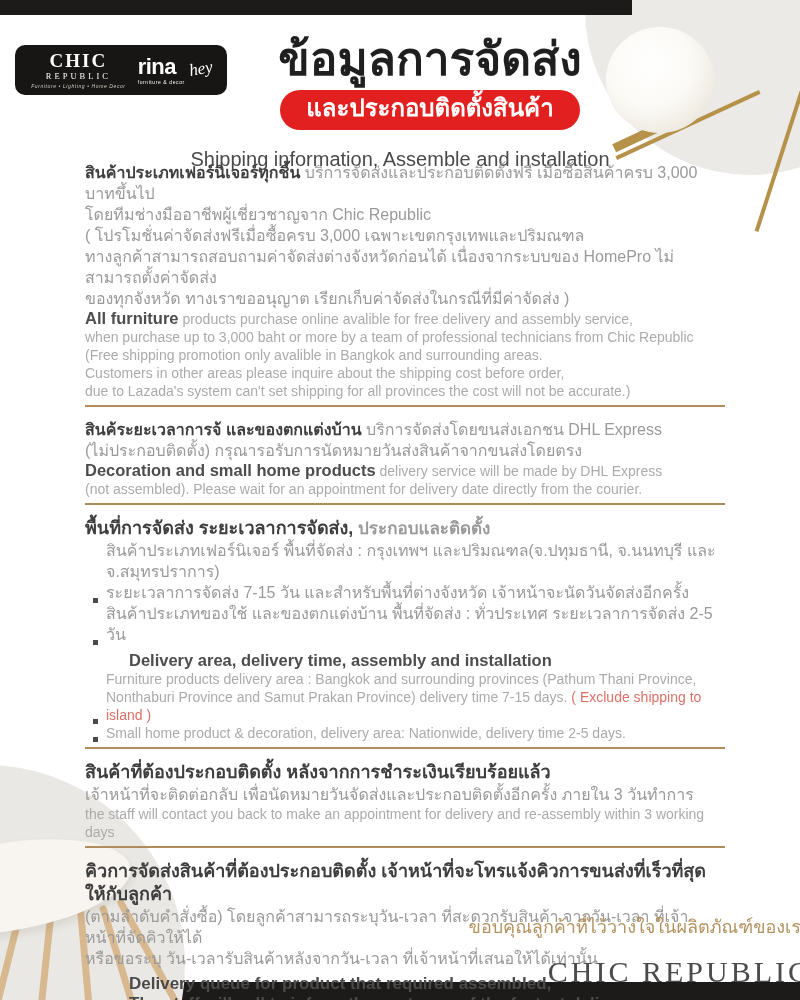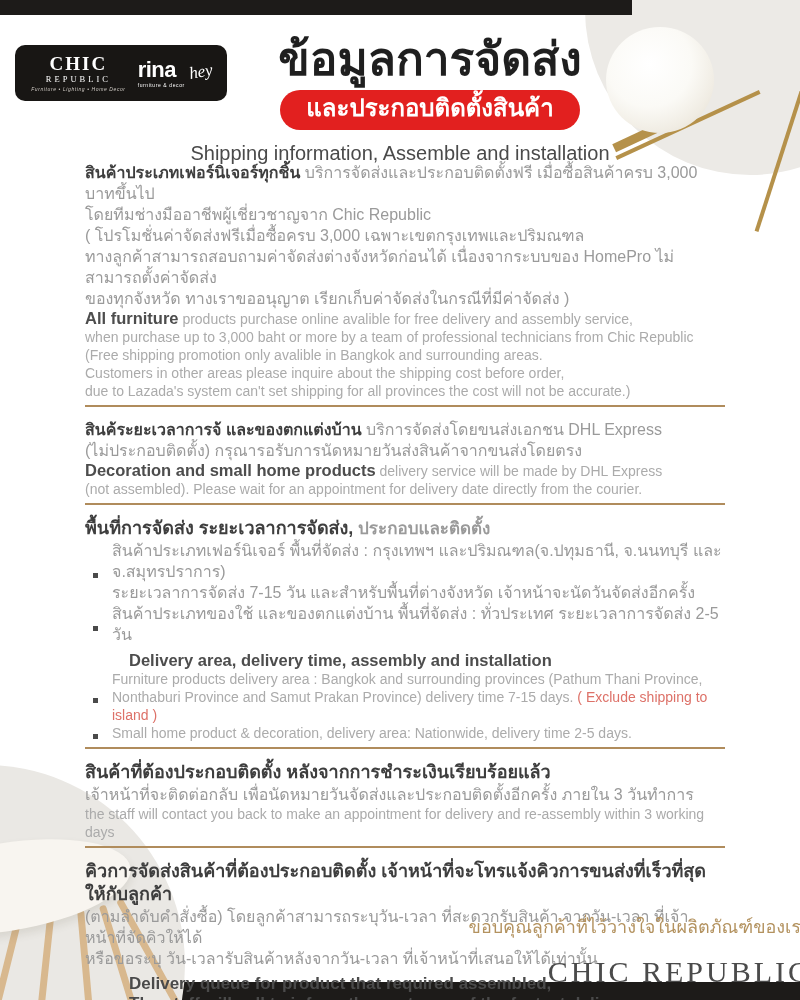--- a/index.html
+++ b/index.html
@@ -22,54 +22,54 @@
   .stool-top{position:absolute;left:-120px;top:843px;width:252px;height:88px;border-radius:50%;background:#f8f5f0;
       transform:rotate(-9deg);box-shadow:0 5px 8px rgba(90,80,60,.12);z-index:2;}
   .leg{position:absolute;width:7px;border-radius:3px;background:#d8b88e;z-index:2;}
   .leg1{left:4px;top:903px;height:120px;transform:rotate(14deg);}
   .leg2{left:42px;top:908px;height:115px;transform:rotate(6deg);}
   .leg3{left:82px;top:910px;height:112px;transform:rotate(-5deg);}
   .leg4{left:116px;top:903px;height:118px;transform:rotate(-17deg);}
   .leg5{left:146px;top:892px;height:125px;transform:rotate(-29deg);}
 
   
-  .logo-block{position:absolute;left:15px;top:45px;width:212px;height:56px;background:#181614;border-radius:10px;
+  .logo-block{position:absolute;left:15px;top:45px;width:212px;height:50px;background:#181614;border-radius:10px;
       display:flex;align-items:center;justify-content:center;gap:12px;z-index:3;}
   .chic-logo{text-align:center;color:#fff;line-height:1;}
   .chic-top{font-family:"Liberation Serif","DejaVu Serif",serif;font-size:19px;letter-spacing:2px;font-weight:700;}
   .chic-bottom{font-family:"Liberation Serif","DejaVu Serif",serif;font-size:8.5px;letter-spacing:3px;margin-top:2px;}
   .chic-tag{font-size:5px;color:#cfcac4;letter-spacing:.6px;margin-top:3px;font-style:italic;}
   .rina-logo{position:relative;color:#fff;line-height:1;padding-right:26px;}
   .rina-name{font-size:22px;font-weight:800;letter-spacing:-.5px;}
   .rina-tag{font-size:5px;letter-spacing:.6px;margin-top:2px;}
   .rina-script{position:absolute;right:-2px;top:4px;font-family:"Liberation Serif","DejaVu Serif",serif;
       font-style:italic;font-size:17px;transform:rotate(-10deg);}
 
   .header-center{position:relative;z-index:3;padding-top:33px;text-align:center;}
   .title-th{display:inline-block;transform:translateX(30px);font-size:46px;font-weight:800;color:#1f1f1f;line-height:1.15;}
   .badge-row{margin-top:4px;}
   .badge{display:inline-block;transform:translateX(30px);background:var(--red,#e2201f);color:#fff;font-size:24px;
       font-weight:600;padding:4px 26px 7px 26px;border-radius:999px;line-height:1.2;}
-  .subtitle{margin-top:12px;font-size:20px;color:#4a4a4a;}
+  .subtitle{margin-top:18px;font-size:20px;color:#4a4a4a;}
 
   
   .content{position:absolute;left:85px;top:162px;width:640px;z-index:3;}
   .pre{white-space:pre-line;}
   .th-body{font-size:16px;line-height:21px;color:#9a9a9a;margin:0;}
   .th-lead{font-weight:700;color:#3e3e3e;}
   .th-head{font-size:18px;line-height:23px;font-weight:700;color:#3e3e3e;}
   .th-head .th-norm{font-weight:700;color:#9a9a9a;font-size:17px;}
   .en-block{margin-top:5px;margin-left:44px;}
   .en-body{font-size:14px;line-height:18px;color:#ababab;margin:0;}
   .en-lead{font-weight:700;color:#4d4d4d;font-size:16.5px;}
   .en-head{font-size:16.5px;line-height:20px;font-weight:700;color:#4d4d4d;}
   .en-bold-lines{font-size:17px;line-height:20px;font-weight:700;color:#4a4a4a;}
   .red-note{color:var(--note-red,#dd7168);}
   .divider{height:2px;background:var(--gold,#b08c5c);margin:5px 0 12px 0;}
-  .bullet{display:flex;align-items:center;gap:6px;}
+  .bullet{display:flex;align-items:flex-end;}
   .bullet .marker{flex:0 0 auto;width:5px;height:5px;background:#4a4a4a;margin:8px 8px 0 8px;}
   .bullet .en-marker{margin-top:7px;}
   .bullet .btext{flex:1;}
 
   
   .footer{position:absolute;left:11px;top:916px;width:800px;text-align:right;z-index:3;}
   .thanks{font-size:18px;color:var(--gold-text,#b3925f);line-height:22px;}
   .brand-serif{font-family:"Liberation Serif","DejaVu Serif",serif;font-size:30px;letter-spacing:3px;color:#4b4b4b;
       line-height:34px;margin-top:17px;}
 </style>

